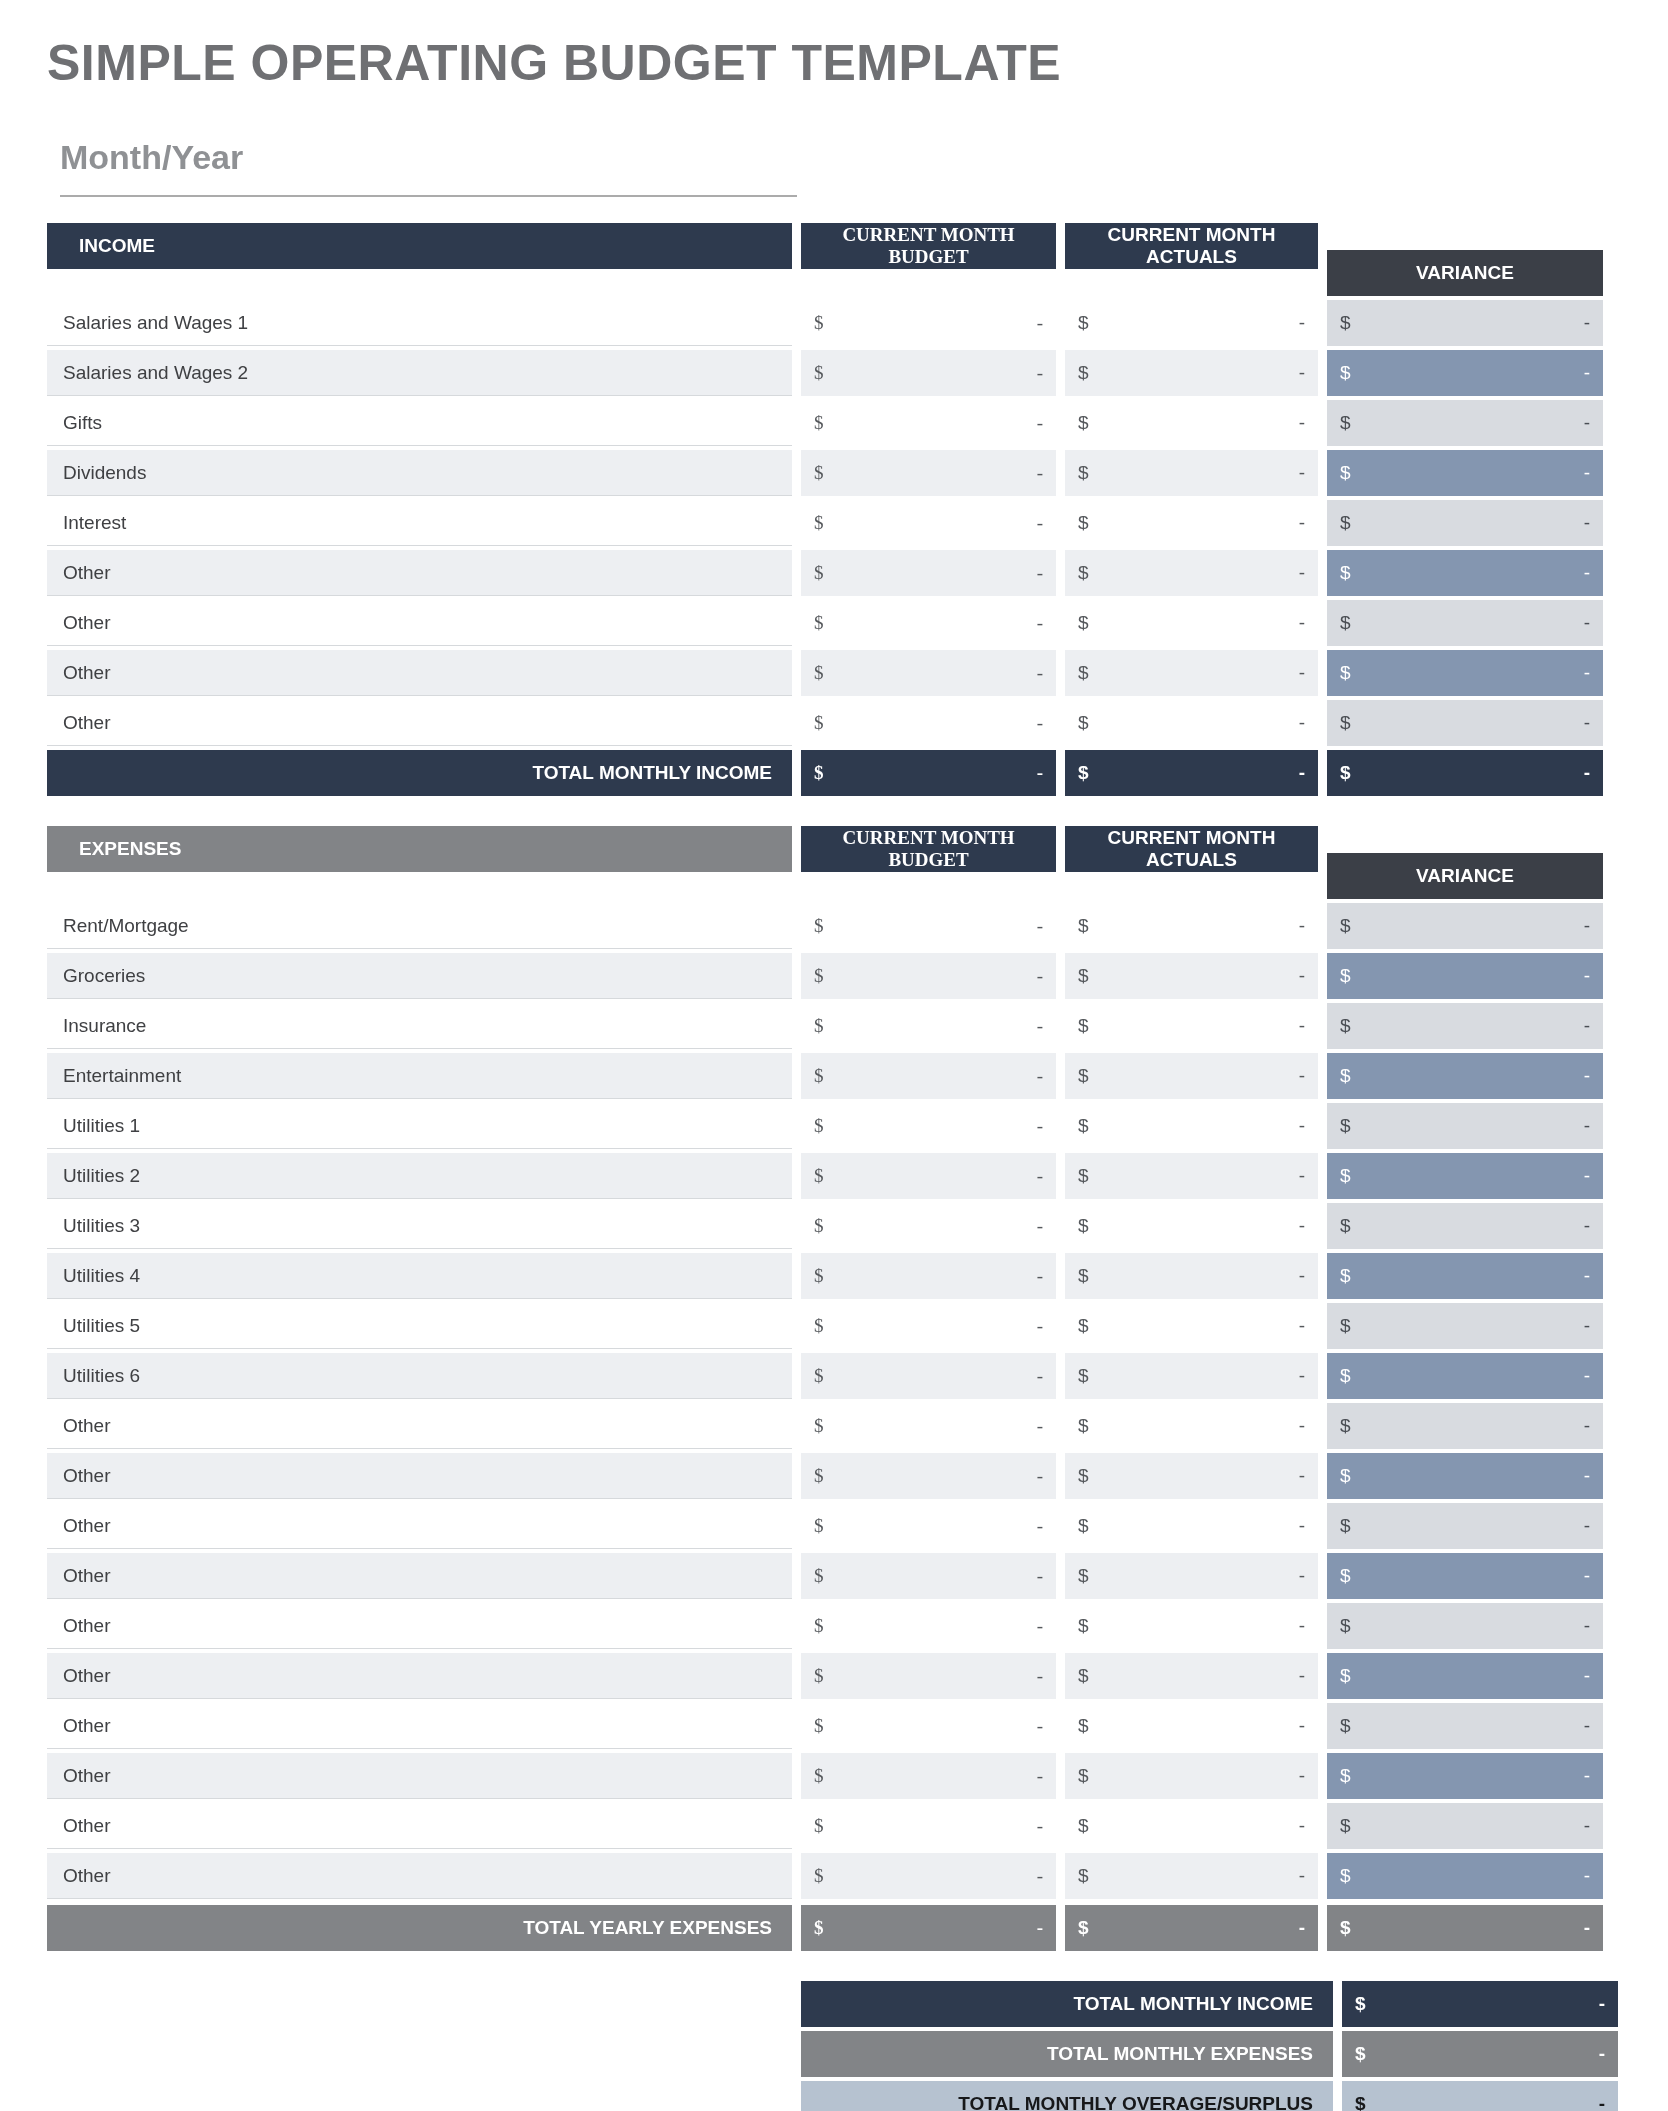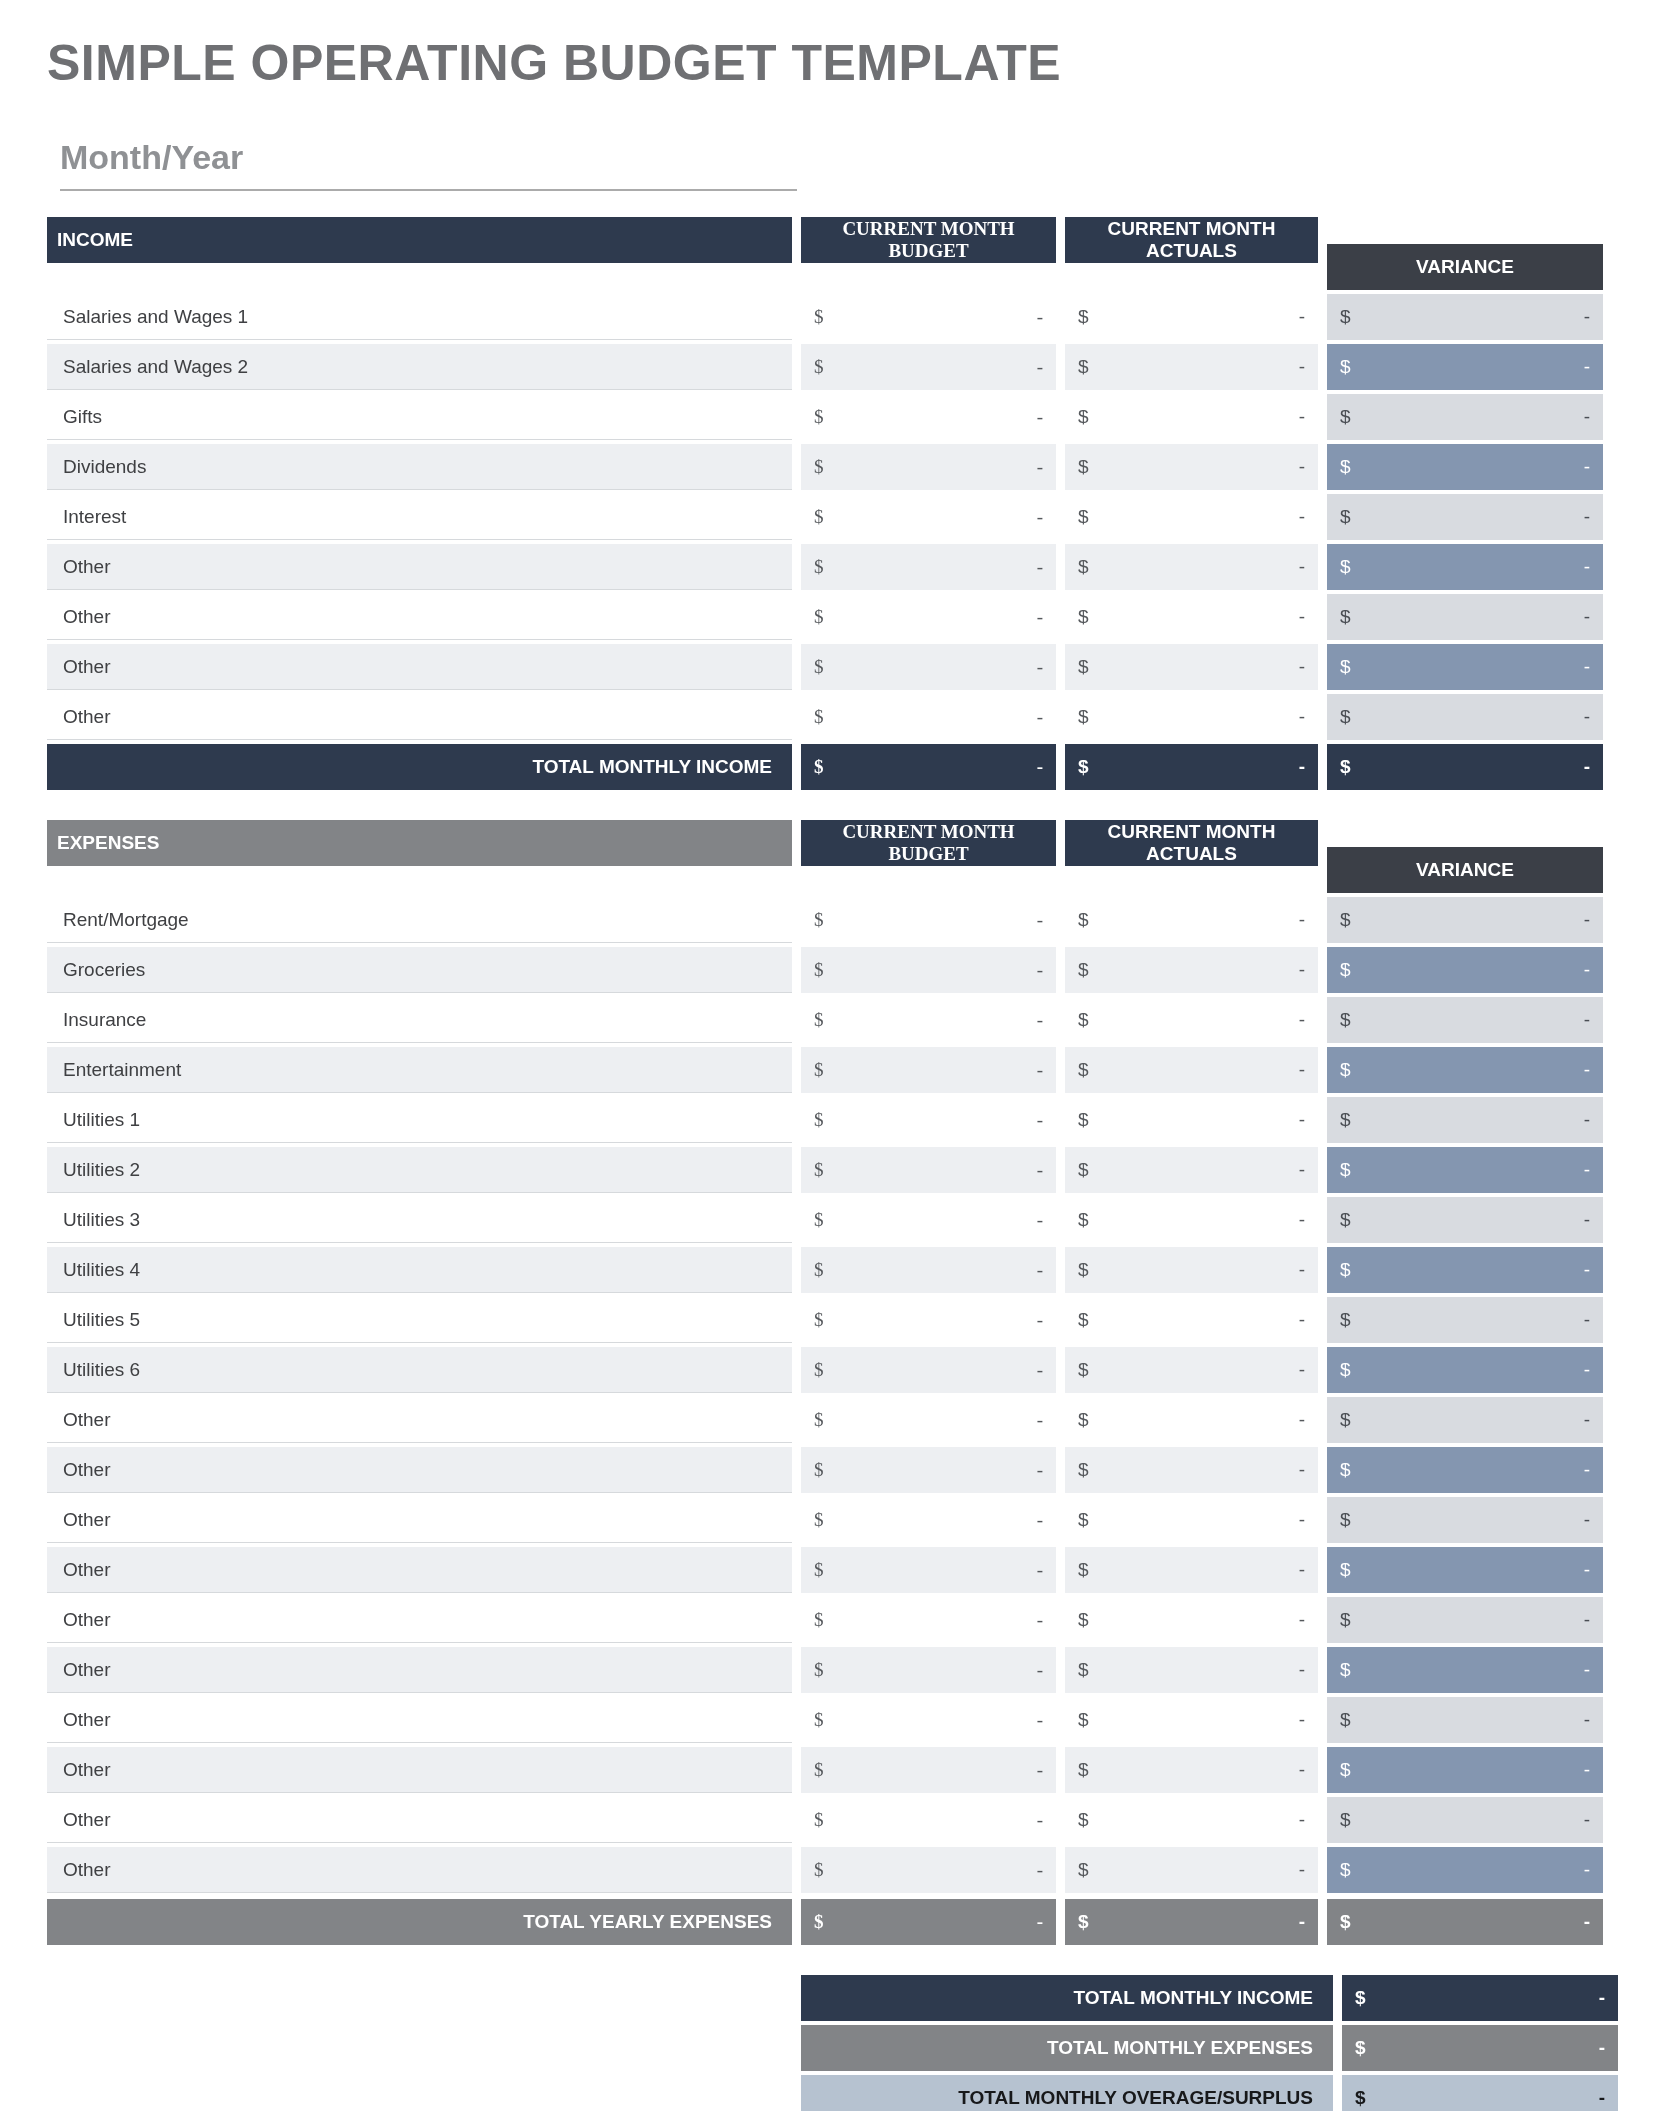--- a/index.html
+++ b/index.html
@@ -20,33 +20,33 @@
   body{
     width:1668px;height:2111px;overflow:hidden;
     font-family:"Liberation Sans","DejaVu Sans",sans-serif;
     padding:34px 47px 0 47px;
   }
   h1{
     font-size:50px;font-weight:700;color:var(--title-gray);letter-spacing:.5px;
   }
   .subtitle-wrap{
     margin:46px 0 26px 13px;width:737px;
-    border-bottom:2px solid #ababab;padding-bottom:12px;
+    border-bottom:2px solid #ababab;padding-bottom:18px;
   }
   .subtitle{font-size:34px;font-weight:700;color:var(--subtitle-gray);}
 
   .row{display:flex;gap:9px;margin-bottom:4px;}
   .cell{height:46px;display:flex;align-items:center;font-size:19px;}
   .c-label{width:745px;}
   .c-budget{width:255px;font-family:Liberation Serif, serif;}
   .c-actuals{width:253px;}
   .c-variance{width:276px;}
 
   .head{font-weight:700;color:#ffffff;justify-content:center;text-align:center;}
-  .head.left{justify-content:flex-start;padding-left:10px;}
+  .head.left{justify-content:flex-start;padding-left:32px;}
   .head-dark{background:var(--header-dark);}
   .head-charcoal{background:var(--header-charcoal);margin-top:27px;}
   .head-gray{background:var(--header-gray);}
 
   .label{padding-left:16px;color:var(--label-text);border-bottom:1px solid #d6d9dc;}
   .value{justify-content:space-between;padding:0 13px;color:var(--value-text);}
 
   .t-rows .row:nth-child(odd) .stripe{background:#ffffff;}
   .t-rows .row:nth-child(even) .stripe{background:var(--row-stripe);}
   .t-rows .row:nth-child(odd) .variance{background:var(--variance-gray);color:#4a4e54;}

